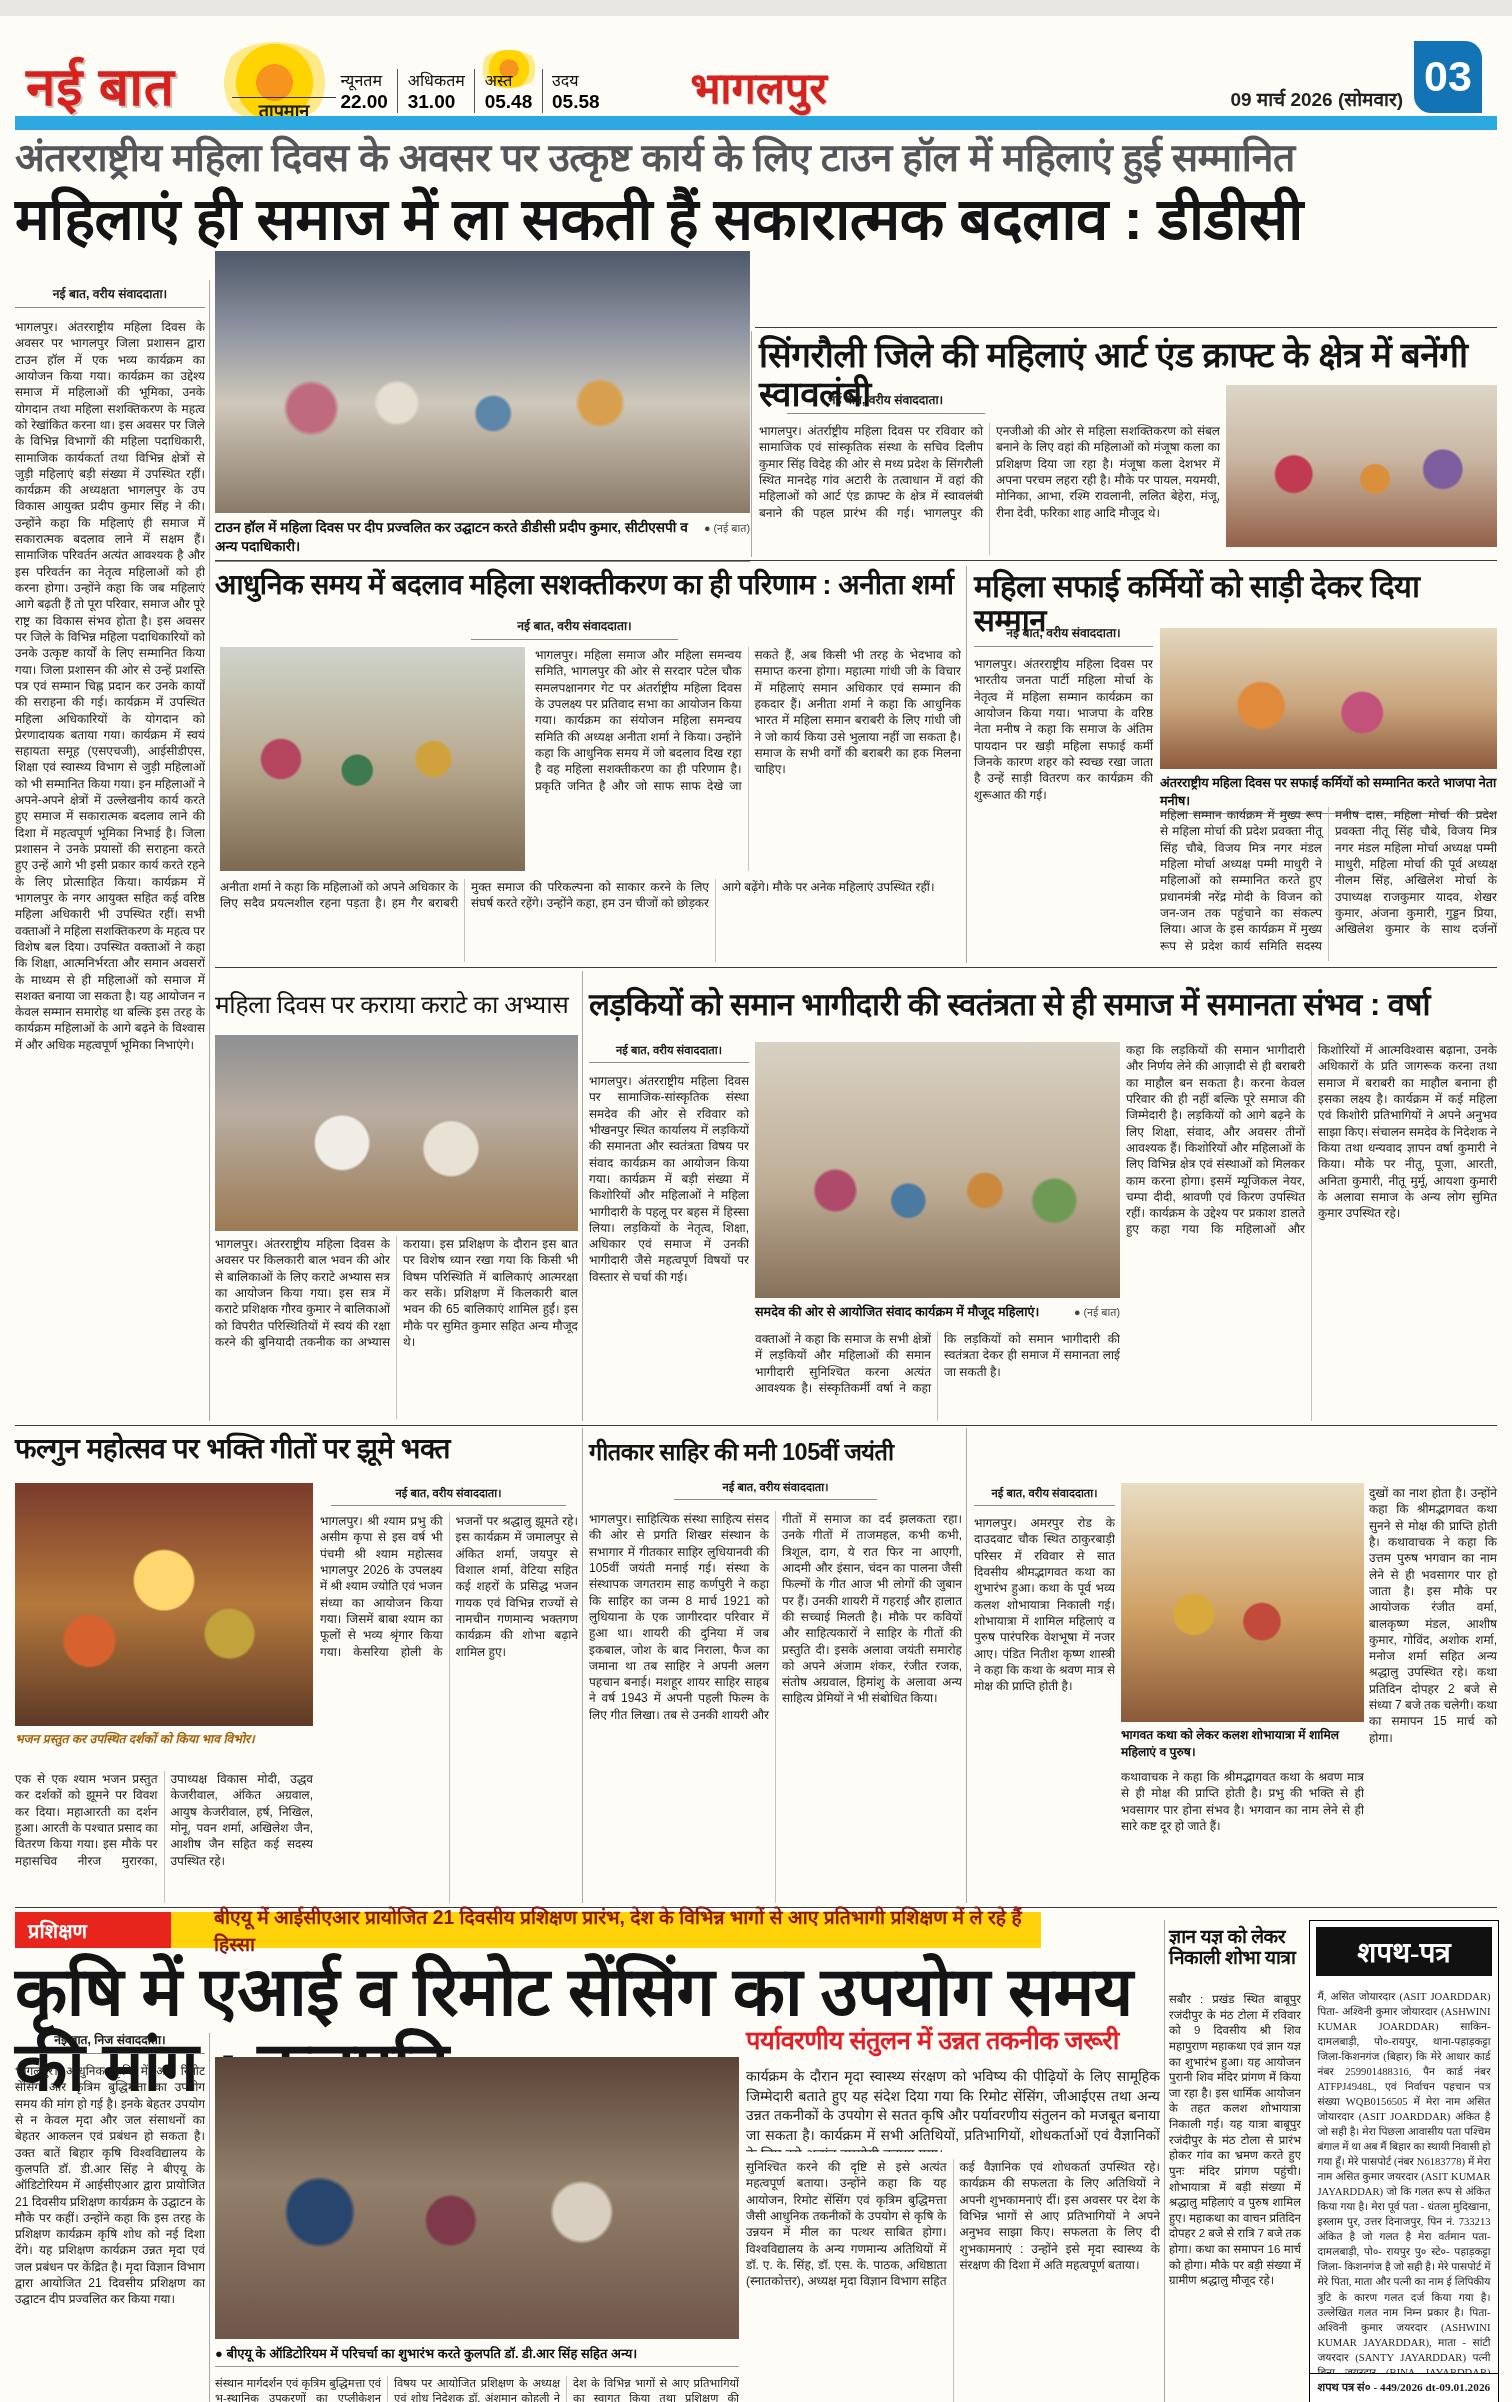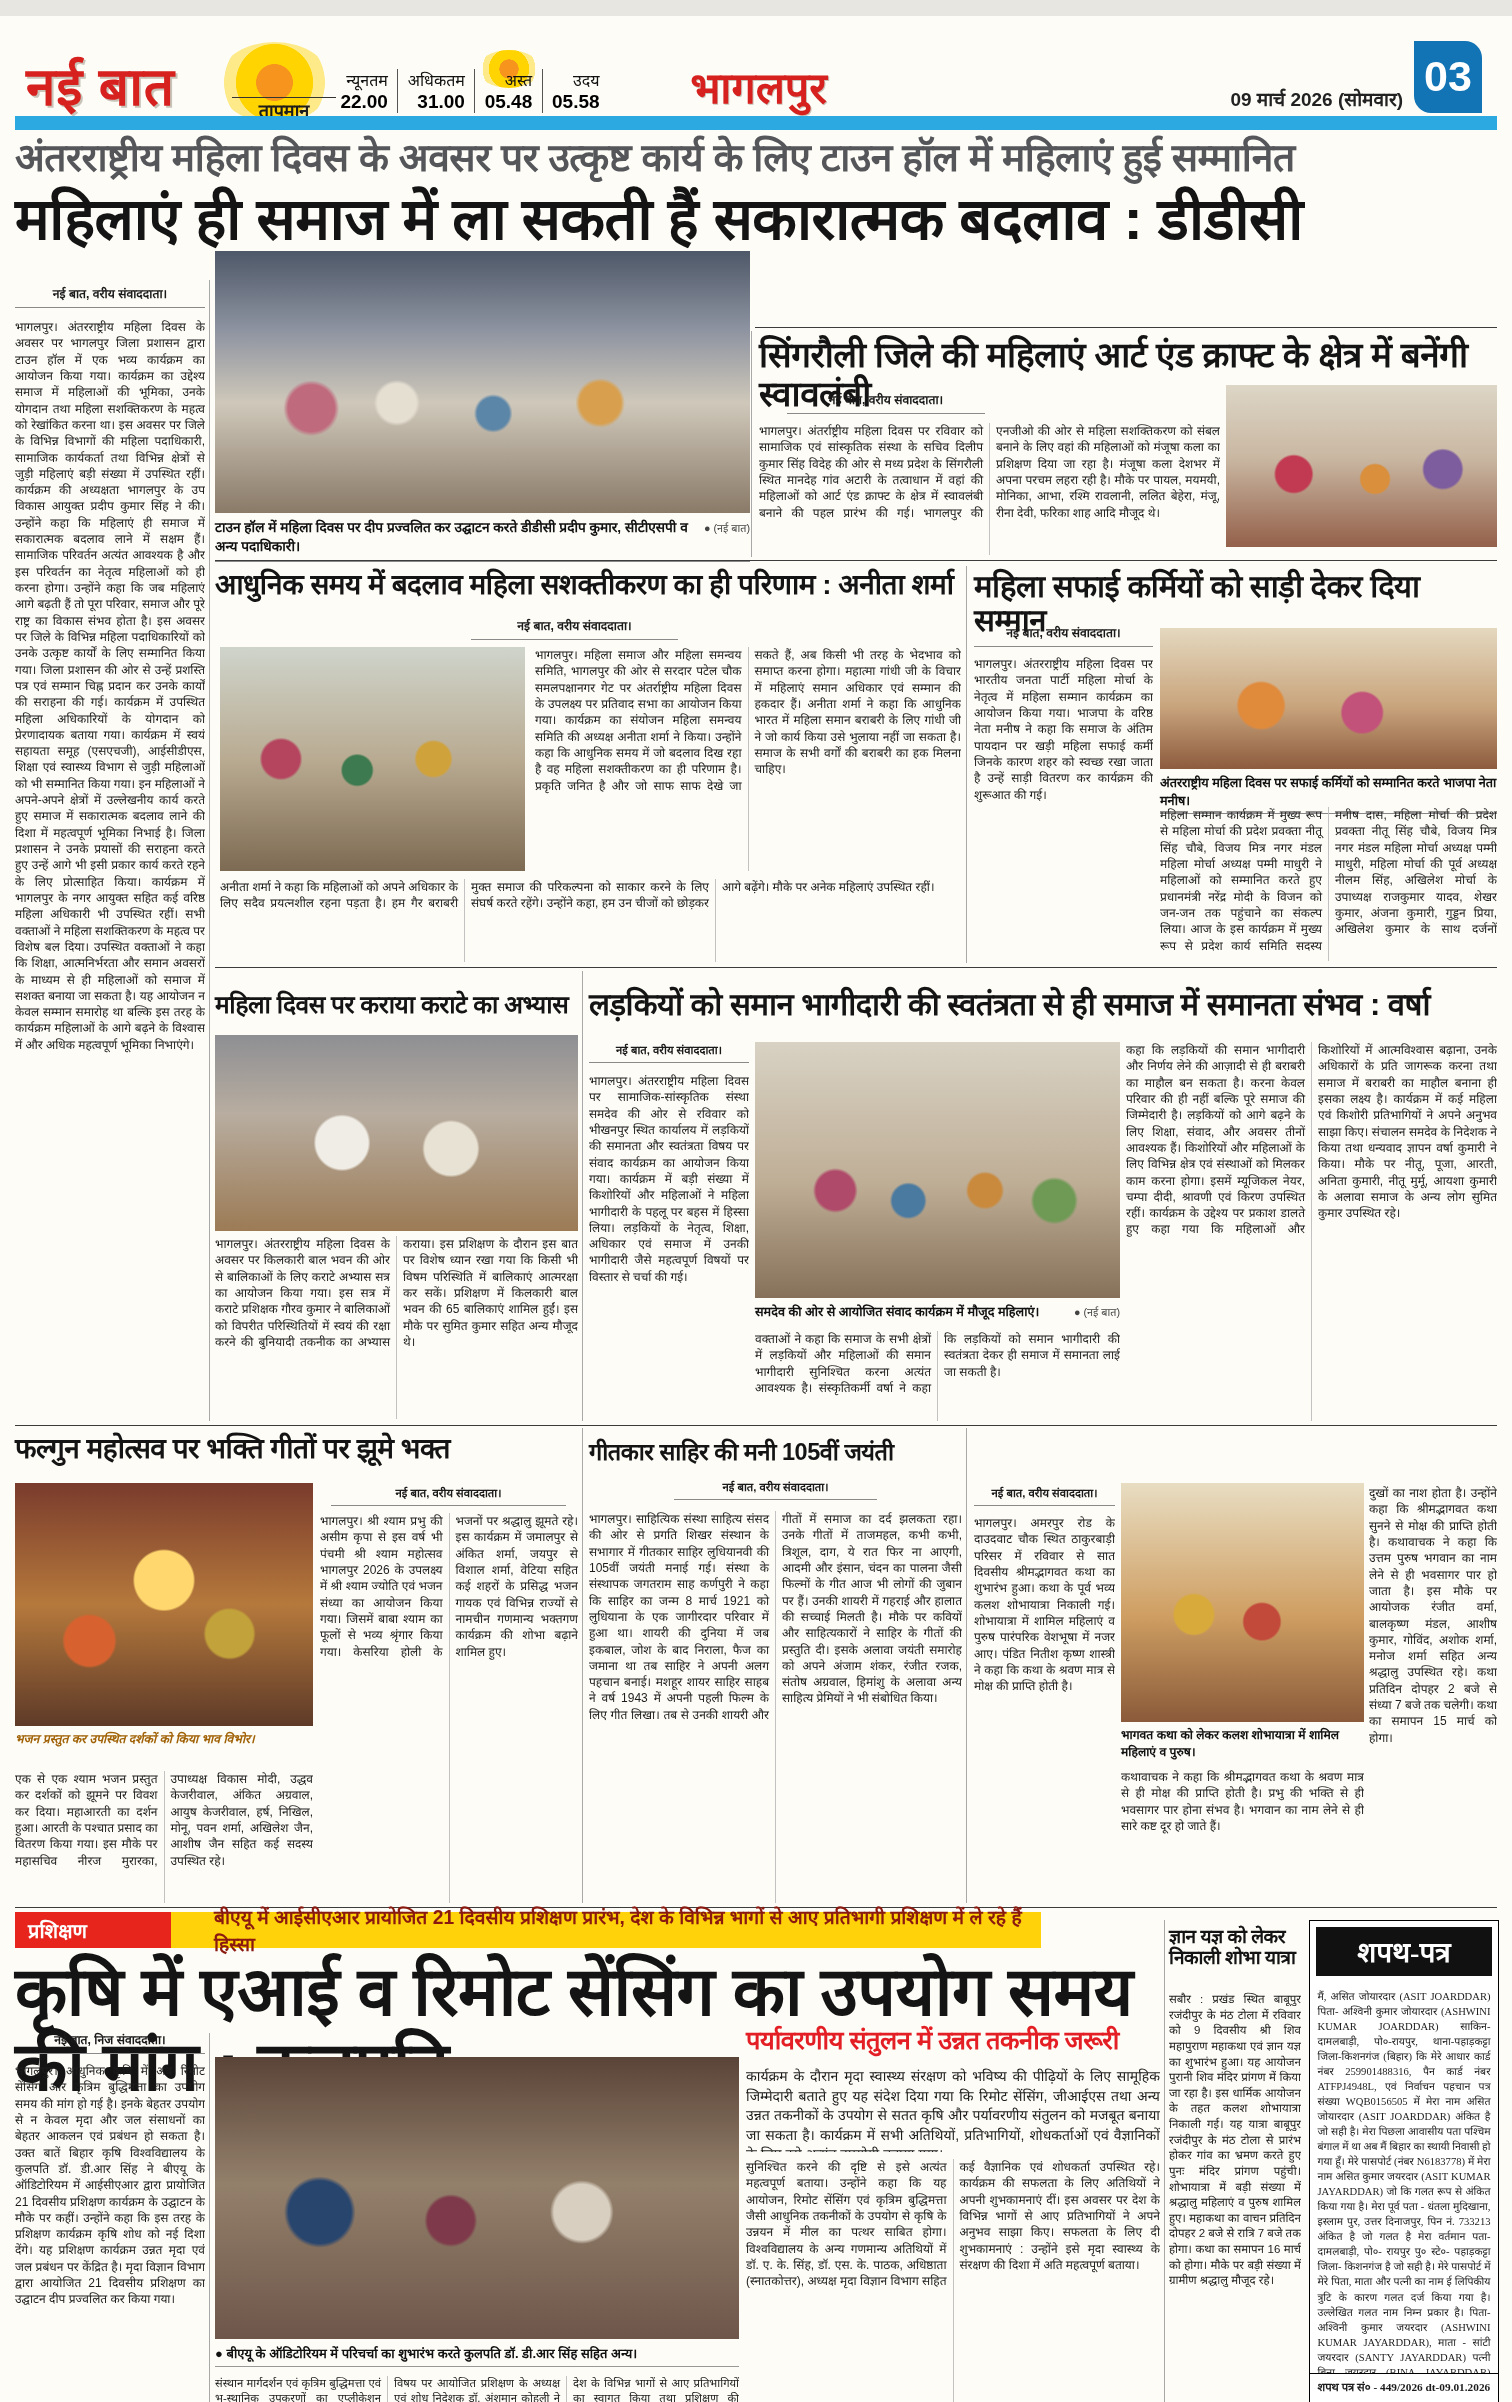--- a/index.html
+++ b/index.html
@@ -13,21 +13,21 @@
   .byline{font-size:12.2px;font-weight:700;text-align:center;color:#1a1a1a;
           border-bottom:0.9px solid #8a8a8a;padding-bottom:4.7px;}
   .caption{font-weight:700;font-size:13.7px;color:#111;}
   .credit{font-size:10.8px;font-weight:400;color:#444;white-space:nowrap;}
   .photo{background-color:#b9b2a4;}
   .vrule{width:0.9px;background:#a8a8a8;}
   .hrule{height:0.9px;background:#3c3c3c;}
   .sun{border-radius:50%;background:radial-gradient(circle,#f7941d 0 26%,#ffd400 27% 55%,rgba(255,212,0,.45) 56% 72%,transparent 73%);}
   .wx-label{font-size:16px;color:#111;}
   .wx-value{font-size:19px;font-weight:800;color:#000;}
-  .wx-cell{text-align:right;padding:0 9.4px;border-left:0.9px solid #555;}
+  .wx-cell{text-align:left;padding:0 9.4px;border-left:0.9px solid #555;}
   .wx-cell:first-child{border-left:none;}
   
   .ph-a{background:radial-gradient(circle at 18% 60%,#c06a7e 0 5%,transparent 6%),radial-gradient(circle at 34% 58%,#e5dfd2 0 5%,transparent 6%),radial-gradient(circle at 52% 62%,#5b86a8 0 5%,transparent 6%),radial-gradient(circle at 72% 58%,#d8a04e 0 5%,transparent 6%),linear-gradient(180deg,#4e5868 0%,#8d93a0 30%,#cfc8ba 58%,#8a7a68 100%);}
   .ph-b{background:radial-gradient(circle at 25% 55%,#c23a52 0 8%,transparent 9%),radial-gradient(circle at 55% 58%,#d98f3b 0 8%,transparent 9%),radial-gradient(circle at 80% 52%,#7e5d9e 0 8%,transparent 9%),linear-gradient(180deg,#ddd6c6 0%,#c9b7a2 45%,#94604a 100%);}
   .ph-c{background:radial-gradient(circle at 20% 50%,#b5455f 0 7%,transparent 8%),radial-gradient(circle at 45% 55%,#3e7a4f 0 7%,transparent 8%),radial-gradient(circle at 70% 50%,#d0a23c 0 7%,transparent 8%),linear-gradient(180deg,#cfd4cb 0%,#b9ab92 50%,#7d6a52 100%);}
   .ph-d{background:radial-gradient(circle at 30% 55%,#e08a3c 0 9%,transparent 10%),radial-gradient(circle at 60% 60%,#c2527a 0 9%,transparent 10%),linear-gradient(180deg,#e4d8bf 0%,#c9a57d 55%,#8d5b3e 100%);}
   .ph-e{background:radial-gradient(circle at 35% 55%,#f0ede6 0 10%,transparent 11%),radial-gradient(circle at 65% 58%,#e8e2d4 0 10%,transparent 11%),linear-gradient(180deg,#8e8f93 0%,#b8ada0 40%,#9c7b55 100%);}
   .ph-f{background:radial-gradient(circle at 22% 58%,#b04a6a 0 6%,transparent 7%),radial-gradient(circle at 42% 62%,#4a7aa0 0 6%,transparent 7%),radial-gradient(circle at 63% 58%,#c98a3e 0 6%,transparent 7%),radial-gradient(circle at 82% 62%,#6e9a55 0 6%,transparent 7%),linear-gradient(180deg,#d8d2c4 0%,#bfae96 55%,#86705a 100%);}
   .ph-g{background:radial-gradient(circle at 50% 40%,#ffd76e 0 14%,transparent 15%),radial-gradient(circle at 25% 65%,#d8622f 0 9%,transparent 10%),radial-gradient(circle at 72% 62%,#c2a23a 0 9%,transparent 10%),linear-gradient(180deg,#7a3c2c 0%,#b5793c 50%,#5e3a28 100%);}
   .ph-h{background:radial-gradient(circle at 30% 55%,#d8aa3c 0 9%,transparent 10%),radial-gradient(circle at 58% 58%,#c24a3a 0 9%,transparent 10%),linear-gradient(180deg,#e8ddc2 0%,#cf9f63 55%,#8a5a3a 100%);}
@@ -109,21 +109,21 @@
 
   <div class="abs hl" style="left:974px;top:554px;width:524px;font-size:31px;">महिला सफाई कर्मियों को साड़ी देकर दिया सम्मान</div>
   <div class="abs byline" style="left:974px;top:608px;width:179px;">नई बात, वरीय संवाददाता।</div>
   <div class="abs body" style="left:974px;top:640px;width:179px;height:305px;">भागलपुर। अंतरराष्ट्रीय महिला दिवस पर भारतीय जनता पार्टी महिला मोर्चा के नेतृत्व में महिला सम्मान कार्यक्रम का आयोजन किया गया। भाजपा के वरिष्ठ नेता मनीष ने कहा कि समाज के अंतिम पायदान पर खड़ी महिला सफाई कर्मी जिनके कारण शहर को स्वच्छ रखा जाता है उन्हें साड़ी वितरण कर कार्यक्रम की शुरूआत की गई।</div>
   <div class="abs photo ph-d" style="left:1160px;top:612px;width:337px;height:141px;"></div>
   <div class="abs caption" style="left:1160px;top:757px;width:337px;font-size:12.7px;border-bottom:0.9px solid #888;padding-bottom:3.8px;">अंतरराष्ट्रीय महिला दिवस पर सफाई कर्मियों को सम्मानित करते भाजपा नेता मनीष।</div>
   <div class="abs body cols2" style="left:1160px;top:791px;width:337px;height:154px;">महिला सम्मान कार्यक्रम में मुख्य रूप से महिला मोर्चा की प्रदेश प्रवक्ता नीतू सिंह चौबे, विजय मित्र नगर मंडल महिला मोर्चा अध्यक्ष पम्मी माधुरी ने महिलाओं को सम्मानित करते हुए प्रधानमंत्री नरेंद्र मोदी के विजन को जन-जन तक पहुंचाने का संकल्प लिया। आज के इस कार्यक्रम में मुख्य रूप से प्रदेश कार्य समिति सदस्य मनीष दास, महिला मोर्चा की प्रदेश प्रवक्ता नीतू सिंह चौबे, विजय मित्र नगर मंडल महिला मोर्चा अध्यक्ष पम्मी माधुरी, महिला मोर्चा की पूर्व अध्यक्ष नीलम सिंह, अखिलेश मोर्चा के उपाध्यक्ष राजकुमार यादव, शेखर कुमार, अंजना कुमारी, गुड्डन प्रिया, अखिलेश कुमार के साथ दर्जनों कार्यकर्ता उपस्थित रहे। धन्यवाद ज्ञापन गौतम सिंह ने किया।</div>
 
   <div class="abs hrule" style="left:215px;top:951px;width:1282px;"></div>
 
-  <div class="abs hl" style="left:215px;top:976px;width:363px;font-size:24.5px;font-weight:700;">महिला दिवस पर कराया कराटे का अभ्यास</div>
+  <div class="abs hl" style="left:215px;top:976px;width:363px;font-size:24.5px;font-weight:400;">महिला दिवस पर कराया कराटे का अभ्यास</div>
   <div class="abs photo ph-e" style="left:215px;top:1019px;width:363px;height:196px;"></div>
   <div class="abs body cols2" style="left:215px;top:1220px;width:363px;height:183px;">भागलपुर। अंतरराष्ट्रीय महिला दिवस के अवसर पर किलकारी बाल भवन की ओर से बालिकाओं के लिए कराटे अभ्यास सत्र का आयोजन किया गया। इस सत्र में कराटे प्रशिक्षक गौरव कुमार ने बालिकाओं को विपरीत परिस्थितियों में स्वयं की रक्षा करने की बुनियादी तकनीक का अभ्यास कराया। इस प्रशिक्षण के दौरान इस बात पर विशेष ध्यान रखा गया कि किसी भी विषम परिस्थिति में बालिकाएं आत्मरक्षा कर सकें। प्रशिक्षण में किलकारी बाल भवन की 65 बालिकाएं शामिल हुईं। इस मौके पर सुमित कुमार सहित अन्य मौजूद थे।</div>
   <div class="abs vrule" style="left:582px;top:955px;height:450px;"></div>
 
   <div class="abs hl" style="left:589px;top:972px;width:908px;font-size:31px;">लड़कियों को समान भागीदारी की स्वतंत्रता से ही समाज में समानता संभव : वर्षा</div>
   <div class="abs byline" style="left:589px;top:1026px;width:160px;font-size:11.3px;">नई बात, वरीय संवाददाता।</div>
   <div class="abs body" style="left:589px;top:1057px;width:160px;height:348px;">भागलपुर। अंतरराष्ट्रीय महिला दिवस पर सामाजिक-सांस्कृतिक संस्था समदेव की ओर से रविवार को भीखनपुर स्थित कार्यालय में लड़कियों की समानता और स्वतंत्रता विषय पर संवाद कार्यक्रम का आयोजन किया गया। कार्यक्रम में बड़ी संख्या में किशोरियों और महिलाओं ने महिला भागीदारी के पहलू पर बहस में हिस्सा लिया। लड़कियों के नेतृत्व, शिक्षा, अधिकार एवं समाज में उनकी भागीदारी जैसे महत्वपूर्ण विषयों पर विस्तार से चर्चा की गई।</div>
   <div class="abs photo ph-f" style="left:755px;top:1026px;width:365px;height:256px;"></div>
   <div class="abs" style="left:755px;top:1286px;width:365px;display:flex;justify-content:space-between;align-items:baseline;">
     <span class="caption" style="font-size:12.7px;">समदेव की ओर से आयोजित संवाद कार्यक्रम में मौजूद महिलाएं।</span>

